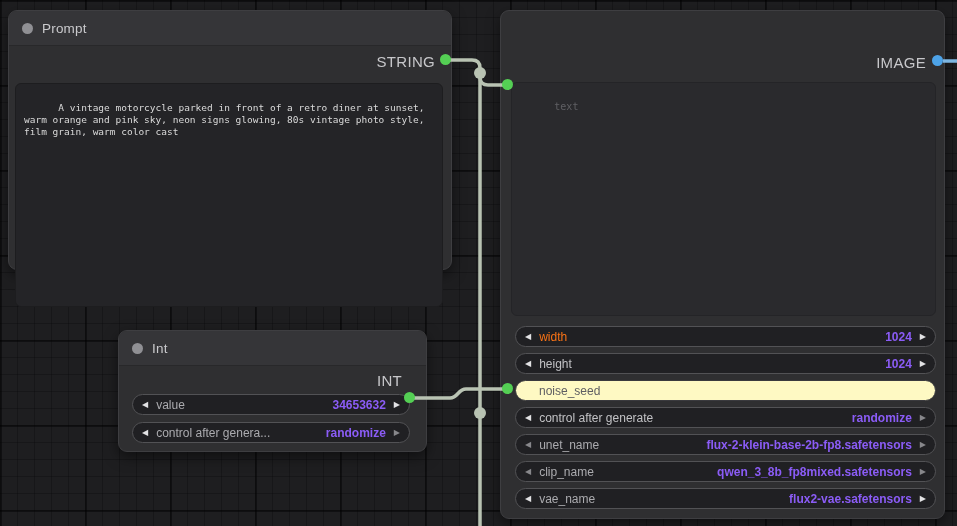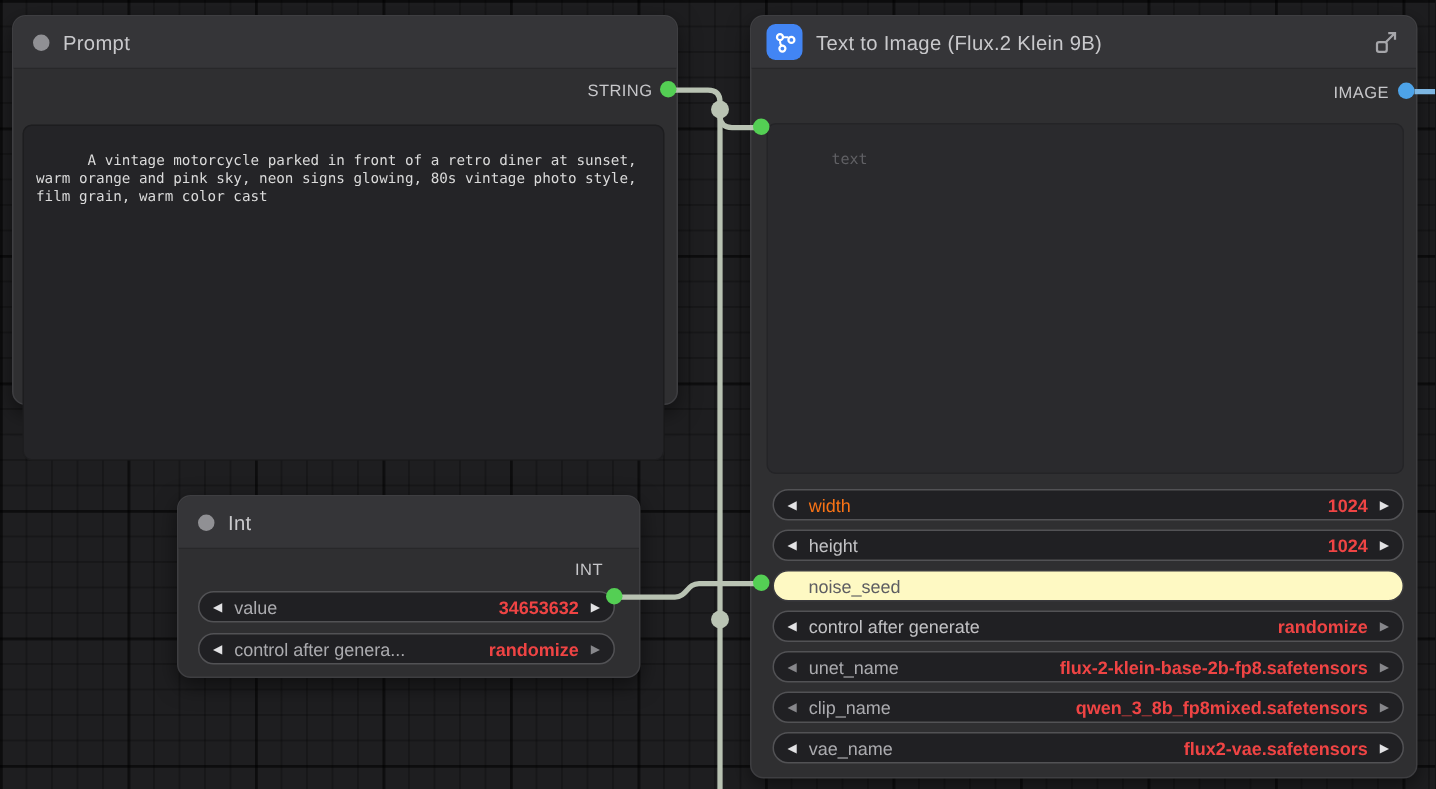--- a/index.html
+++ b/index.html
@@ -25,36 +25,36 @@
   }
   .title-dot{width:11px;height:11px;border-radius:50%;background:#909094;flex:0 0 auto;margin-left:3px;}
   .node-title{color:#c9c9cc;font-size:13.5px;letter-spacing:.2px;white-space:nowrap;overflow:hidden;}
   .hdr-icon{
     width:24px;height:24px;border-radius:6px;background:var(--accent-blue,#4285f4);
     display:flex;align-items:center;justify-content:center;flex:0 0 auto;
   }
   .expand-btn{margin-left:auto;width:20px;height:20px;display:flex;align-items:center;justify-content:center;cursor:pointer;}
   .slot-out{
     position:absolute;height:16px;display:flex;align-items:center;
-    color:#c7c7ca;font-size:11px;letter-spacing:.3px;
+    color:#c7c7ca;font-size:15px;letter-spacing:.3px;
   }
   .textarea{
     position:absolute;background:#242427;border-radius:6px;border:1px solid #1d1d1f;
     color:#dadada;font-family:"DejaVu Sans Mono", monospace;font-size:9.5px;line-height:12px;
     padding:6px 8px;box-sizing:border-box;overflow:hidden;white-space:pre-wrap;word-break:break-word;
   }
   .textarea .placeholder{color:#606064;font-family:"DejaVu Sans Mono", monospace;font-size:10px;}
   .pill{
     position:absolute;height:21px;border-radius:11px;background:#202023;border:1px solid #525255;
     display:flex;align-items:center;box-sizing:border-box;padding:0 9px;gap:8px;cursor:pointer;
   }
   .pill .arr{color:#e2e2e4;font-size:8px;line-height:1;flex:0 0 auto;user-select:none;}
   .pill .arr.dim{color:#87878b;}
   .pill .wlabel{color:#ababaf;font-size:12px;white-space:nowrap;overflow:hidden;}
-  .pill .wvalue{margin-left:auto;color:#ef4444;font-size:12px;font-weight:700;white-space:nowrap;}
+  .pill .wvalue{margin-left:auto;color:#8b5cf6;font-size:12px;font-weight:700;white-space:nowrap;}
   .pill.disabled{background:#fef9c3;border-color:#3a3a3e;}
   .pill.disabled .wlabel{color:#5e5e62;}
   .port{position:absolute;width:11px;height:11px;border-radius:50%;z-index:6;cursor:crosshair;}
   .port.green{background:var(--port-green,#54cf54);}
   .port.blue{background:var(--port-blue,#4da3e8);}
   #wires{position:absolute;left:0;top:0;z-index:4;pointer-events:none;}
 </style>
 </head>
 <body>
 
@@ -98,37 +98,20 @@
     </div>
     <div class="pill" style="left:13px;top:91px;width:278px;">
       <span class="arr">◀</span>
       <span class="wlabel">control after genera...</span>
       <span class="wvalue">randomize</span>
       <span class="arr dim">▶</span>
     </div>
   </div>
 
   <div class="node" style="left:500px;top:10px;width:443px;height:507px;">
-    <div class="node-header">
-      <span class="hdr-icon">
-        <svg width="17" height="17" viewBox="0 0 17 17">
-          <circle cx="5" cy="4.8" r="2" fill="none" stroke="#fff" stroke-width="1.5"></circle>
-          <circle cx="12.6" cy="6.6" r="2" fill="none" stroke="#fff" stroke-width="1.5"></circle>
-          <circle cx="6.6" cy="12.4" r="2" fill="none" stroke="#fff" stroke-width="1.5"></circle>
-          <path d="M7 4.8 h3.6 M5 6.9 c0 3 .5 3.5 1.6 3.6" fill="none" stroke="#fff" stroke-width="1.4"></path>
-        </svg>
-      </span>
-      <span class="node-title">Text to Image (Flux.2 Klein 9B)</span>
-      <span class="expand-btn">
-        <svg width="18" height="18" viewBox="0 0 18 18">
-          <rect x="3" y="9" width="6.5" height="6.5" rx="1.4" fill="none" stroke="#a6a6aa" stroke-width="1.5"></rect>
-          <path d="M8.5 9.5 L15 3 M10.5 3 H15 V7.5" fill="none" stroke="#a6a6aa" stroke-width="1.5"></path>
-        </svg>
-      </span>
-    </div>
     <div class="slot-out" style="top:43px;right:18px;">
       <span>IMAGE</span>
     </div>
     <div class="textarea" style="left:10px;top:71px;width:425px;height:234px;background:#2a2a2d;border-color:#242427;">
       <span class="placeholder">text</span>
     </div>
 
     <div class="pill" style="left:14px;top:315px;width:421px;">
       <span class="arr">◀</span>
       <span class="wlabel" style="color:#f97316;">width</span>

